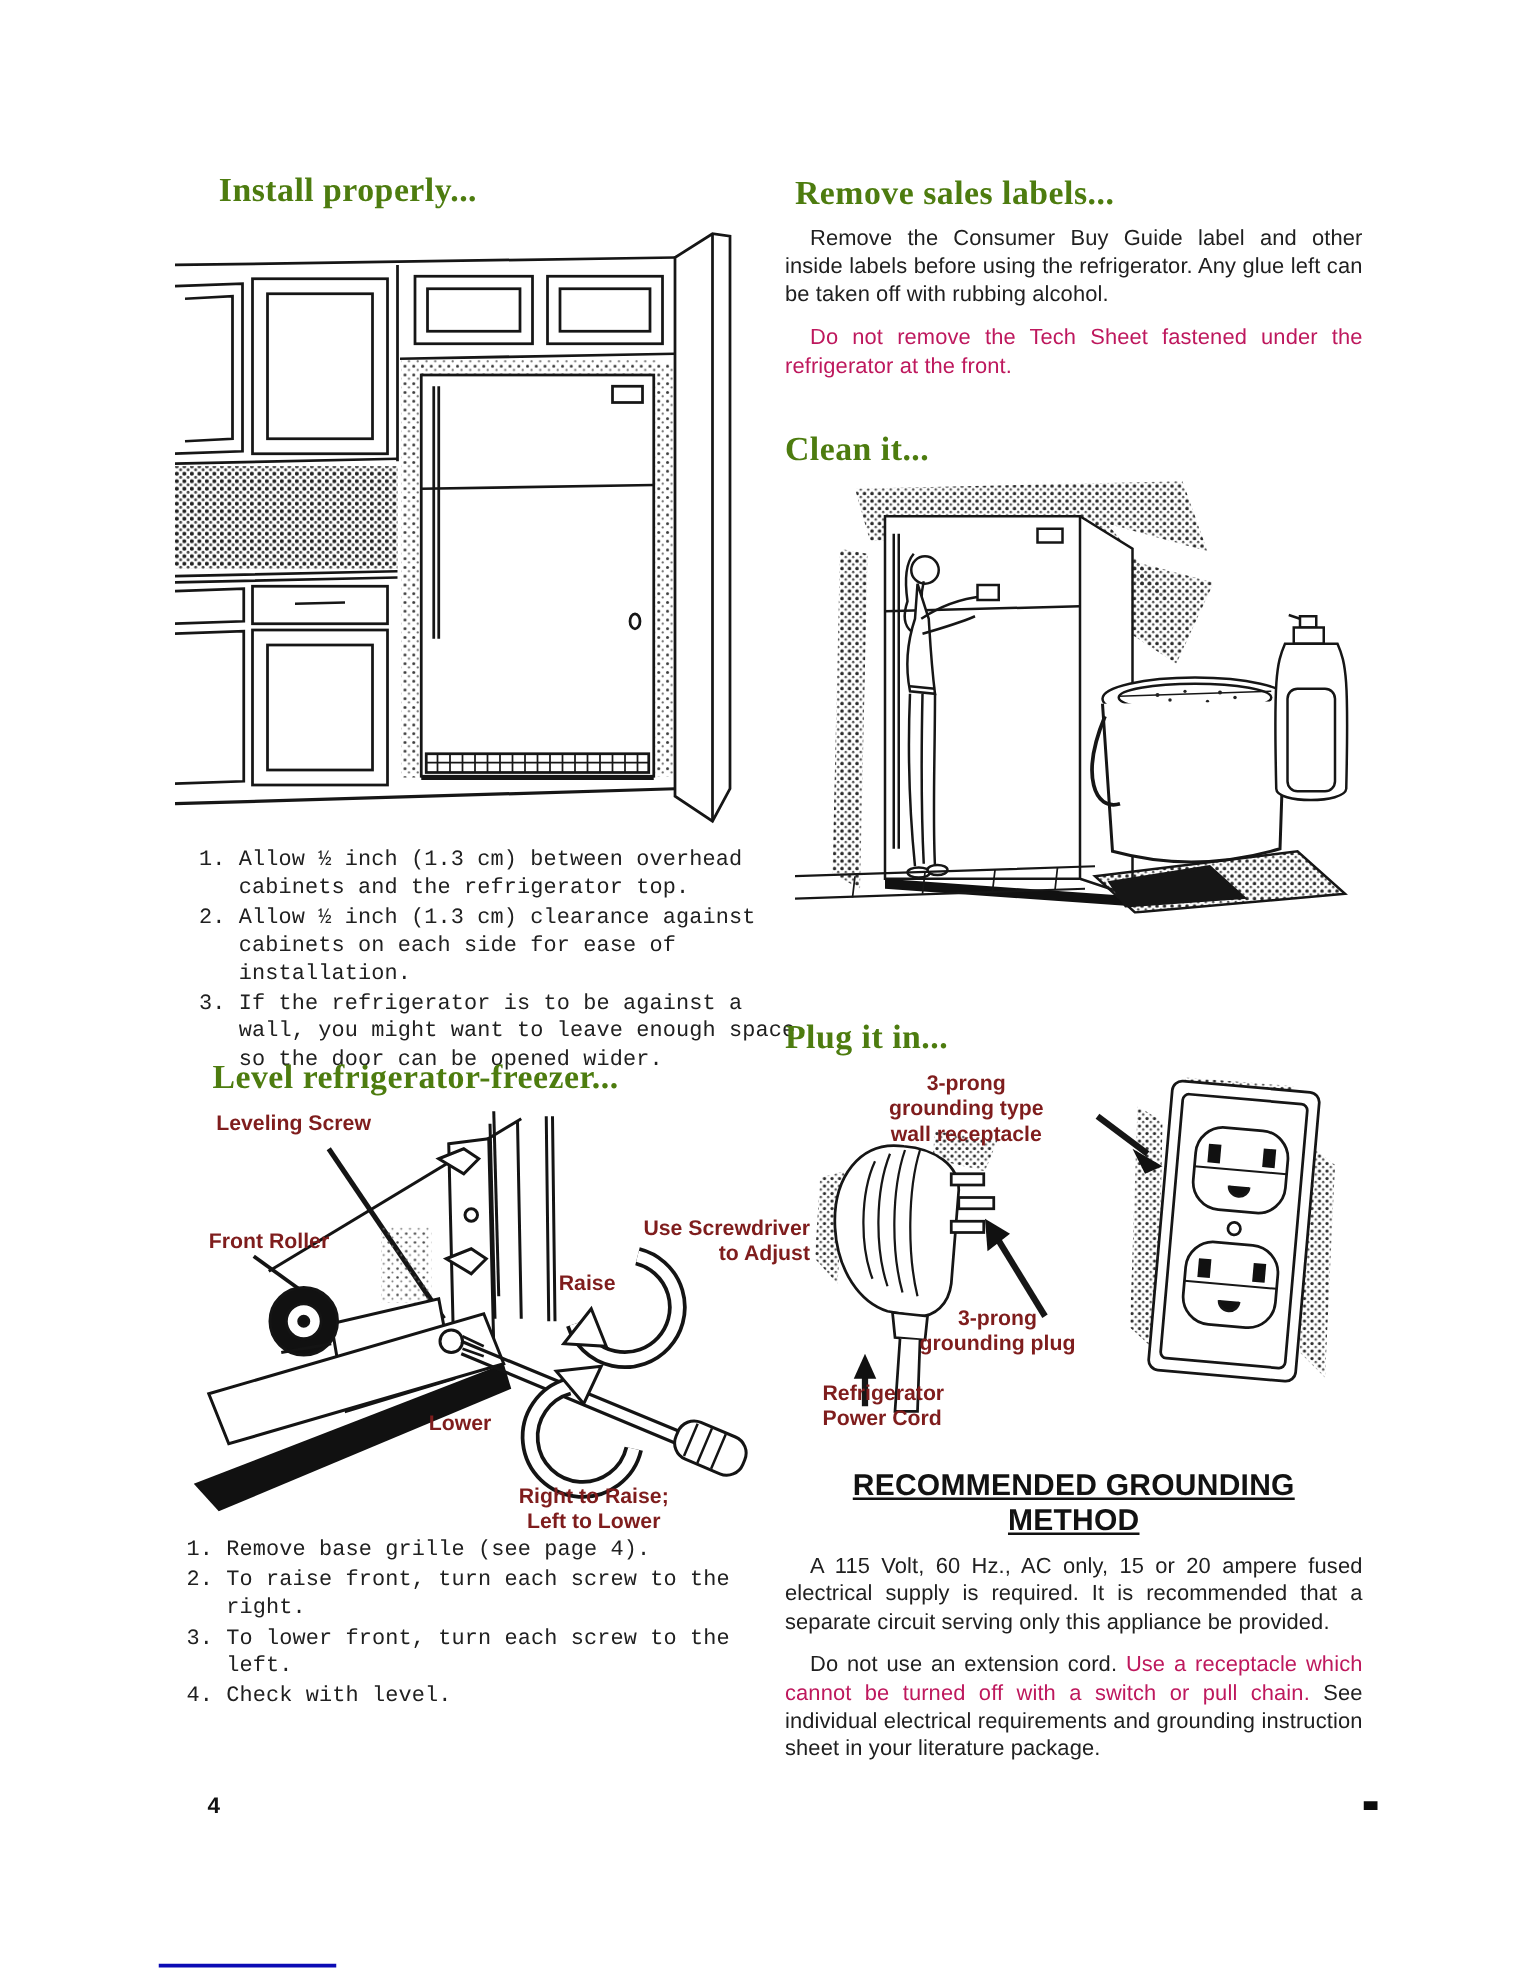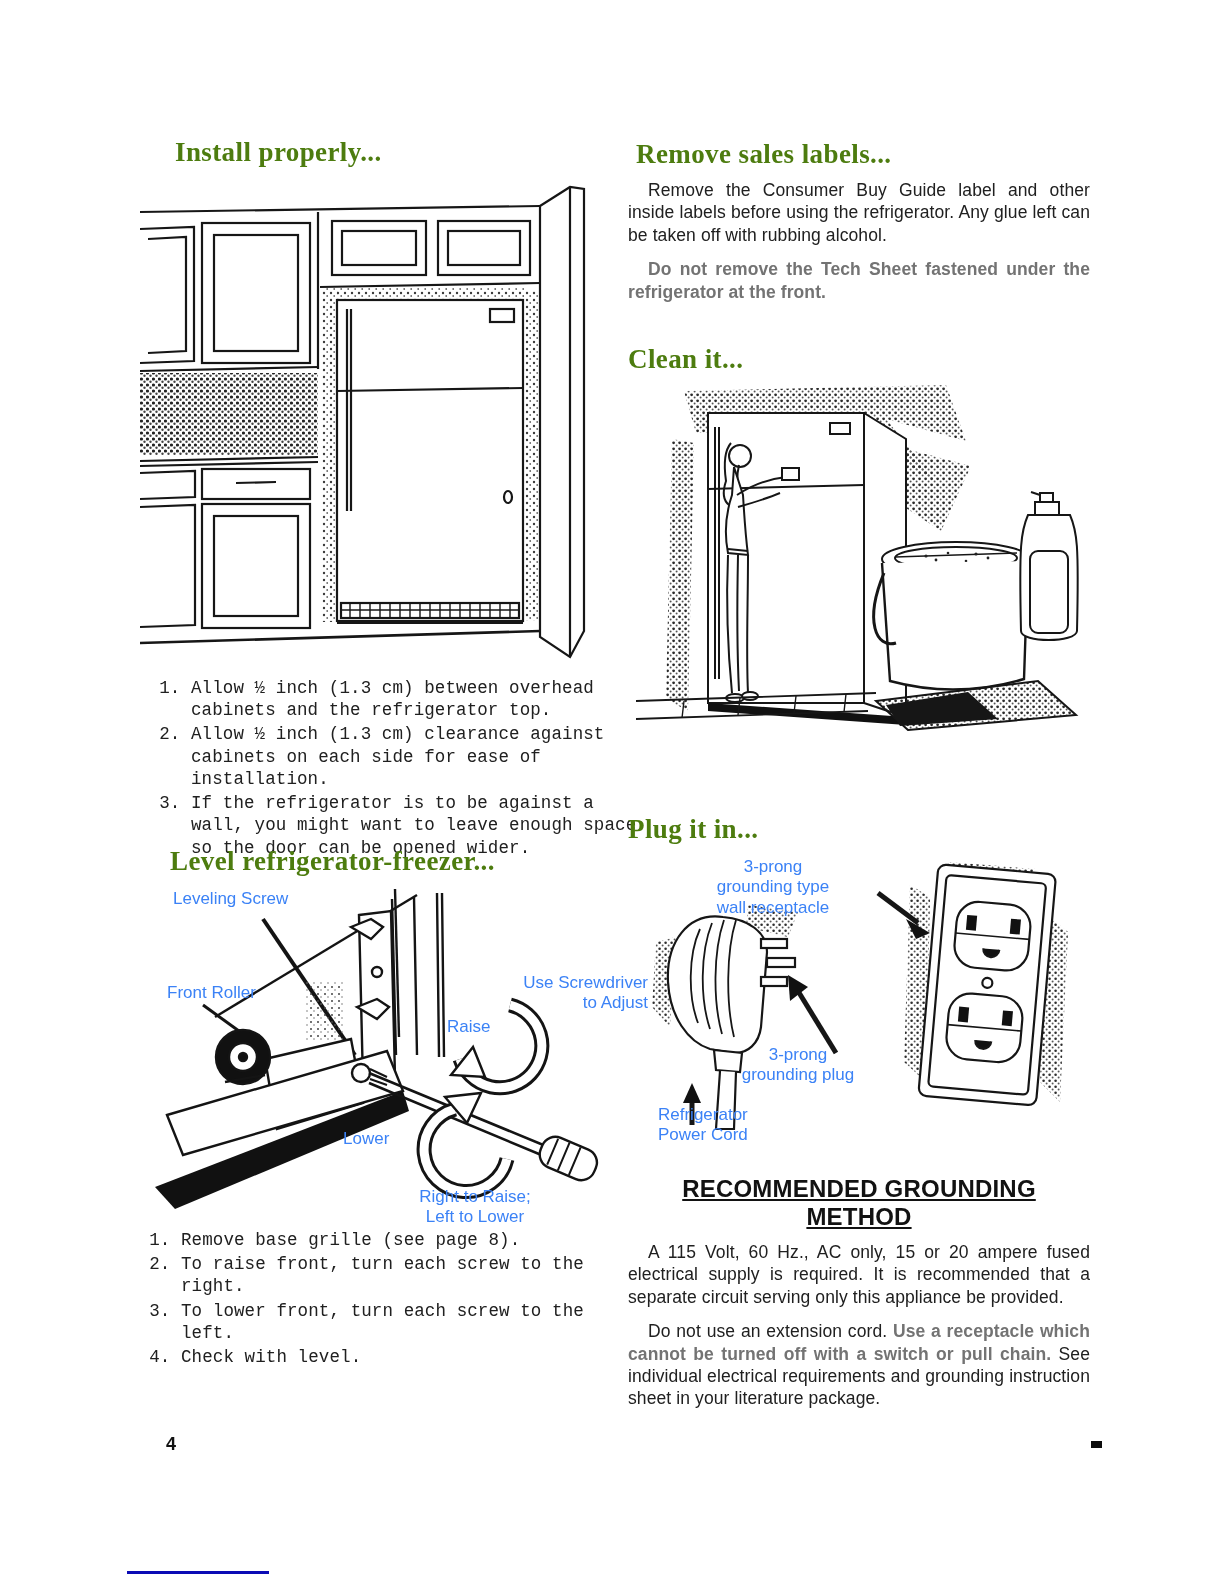--- a/index.html
+++ b/index.html
@@ -13,29 +13,29 @@
   .col-right{left:628px;top:135px;width:462px;}
   .abs{position:absolute;}
   h2.heading{
     font-family:"Liberation Serif",serif;font-weight:bold;font-size:27px;
     color:#4d7c0f;margin:0;letter-spacing:.4px;line-height:1.1;
   }
   .para{
     font-size:17.5px;line-height:1.28;text-align:justify;text-indent:20px;
     margin:0 0 12px 0;letter-spacing:.1px;
   }
-  .para-bold{font-weight:bold;color:#737373;}
+  .para-bold{font-weight:normal;color:#be185d;}
   ol.steps{margin:0;padding-left:24px;}
   ol.steps li{
     font-size:17.5px;line-height:1.27;letter-spacing:.1px;margin:0 0 2px 0;font-family:Liberation Mono, monospace;
   }
   .diagram{position:relative;}
   .dlabel{
-    position:absolute;font-weight:normal;font-size:17px;line-height:1.2;
-    color:#3b82f6;white-space:pre-line;
+    position:absolute;font-weight:bold;font-size:17px;line-height:1.2;
+    color:#7f1d1d;white-space:pre-line;
   }
   .center{text-align:center;}
   .right{text-align:right;}
   .gheading{
     font-weight:bold;font-size:24px;color:#121212;text-align:center;
     margin:0 0 10px 0;letter-spacing:.2px;text-decoration:underline;
   }
   .pagenum{position:absolute;left:166px;top:1434px;font-weight:bold;font-size:18px;color:#111;}
   .blue-rule{position:absolute;left:127px;top:1571px;width:142px;height:3px;background:#0b0bb5;}
   .reg-mark{position:absolute;left:1091px;top:1441px;width:11px;height:7px;background:#0c0c0c;}
@@ -178,21 +178,21 @@
       <div class="dlabel" style="left:12px;top:96px;">Front Roller</div>
       <div class="dlabel right" style="left:290px;top:86px;width:170px;margin-left:33px;">Use Screwdriver
 to Adjust</div>
       <div class="dlabel" style="left:292px;top:130px;">Raise</div>
       <div class="dlabel" style="left:188px;top:242px;">Lower</div>
       <div class="dlabel center" style="left:220px;top:300px;width:200px;">Right to Raise;
 Left to Lower</div>
     </div>
 
     <ol class="steps abs" style="left:12px;top:1094px;width:455px;">
-      <li>Remove base grille (see page 8).</li>
+      <li>Remove base grille (see page 4).</li>
       <li>To raise front, turn each screw to the right.</li>
       <li>To lower front, turn each screw to the left.</li>
       <li>Check with level.</li>
     </ol>
   </div>
 
   <div class="col col-right">
 
     <h2 class="heading abs" style="left:8px;top:5px;">Remove sales labels...</h2>
     <div class="abs" style="left:0;top:44px;width:462px;">

